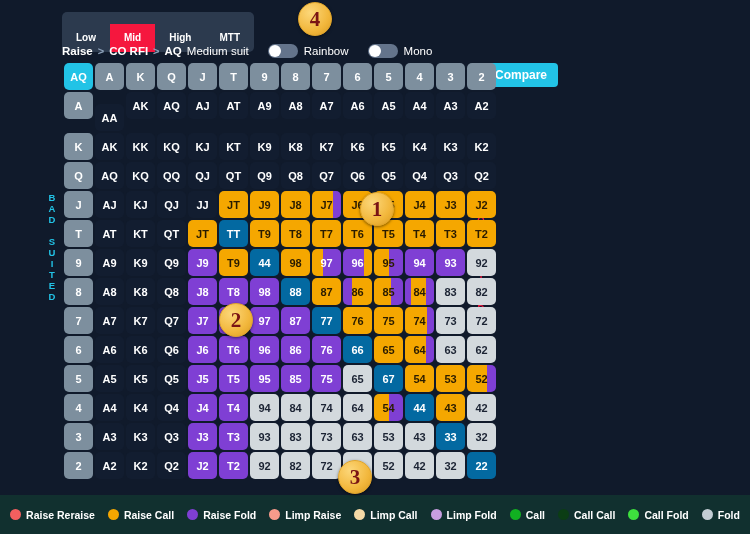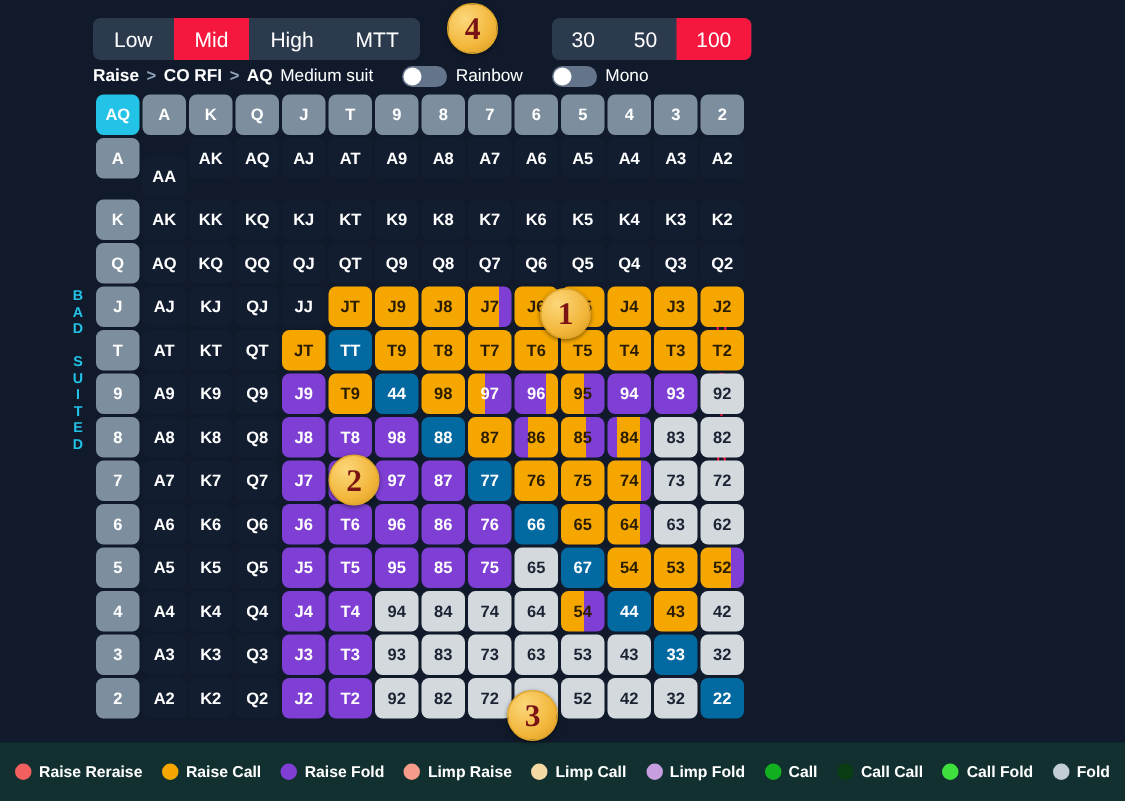--- a/index.html
+++ b/index.html
@@ -21,28 +21,29 @@
     display: flex; align-items: center;
   }
   .seg {
     display: flex;
     background: #2c3a4e;
     border-radius: 5px;
     overflow: hidden;
     padding: 0;
   }
   .seg .segbtn {
-    font-size: 14px; font-weight: normal;
+    font-size: 10px; font-weight: bold;
     color: #ffffff;
     background: transparent;
     border: none;
     padding: 6px 14px;
     cursor: pointer;
     font-family: "Liberation Sans", sans-serif;
     line-height: 16px;
+    margin-top: 12px;
   }
   .seg .segbtn.active { background: #f5173e; color: #ffffff; }
 
   .stakes {
     position: absolute; left: 368px; top: 12px;
   }
   .stakes .segbtn { padding: 6px 13px; }
 
   
   .crumbrow {
@@ -145,27 +146,20 @@
 
   <div class="topbar">
     <div class="seg" id="stakes-seg">
         <button class="segbtn">Low</button>
         <button class="segbtn active">Mid</button>
         <button class="segbtn">High</button>
         <button class="segbtn">MTT</button>
       </div>
   </div>
 
-  <div class="topbar stakes">
-    <div class="seg" id="depth-seg">
-        <button class="segbtn">30</button>
-        <button class="segbtn">50</button>
-        <button class="segbtn active">100</button>
-      </div>
-  </div>
 
   <div class="crumbrow">
     <span class="crumb">Raise</span>
     <span class="sep">&gt;</span>
     <span class="crumb">CO RFI</span>
     <span class="sep">&gt;</span>
     <span class="crumb">AQ</span>
     <span class="crumb plain">Medium suit</span>
 
     <span class="togwrap">
@@ -175,20 +169,21 @@
       <span class="toglabel">Rainbow</span>
     </span>
     <span class="togwrap">
       <span class="toggle">
           <span class="knob"></span>
         </span>
       <span class="toglabel">Mono</span>
     </span>
   </div>
 
+  <button class="compare">Compare</button>
 
   <div class="sidelab bad" id="lab-bad">
       <span>B</span>
       <span>A</span>
       <span>D</span>
       <span>&nbsp;</span>
       <span>S</span>
       <span>U</span>
       <span>I</span>
       <span>T</span>

